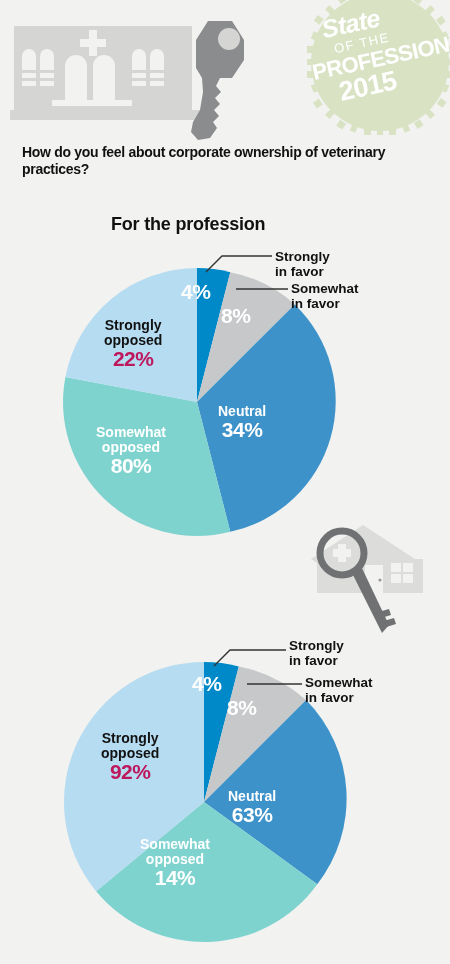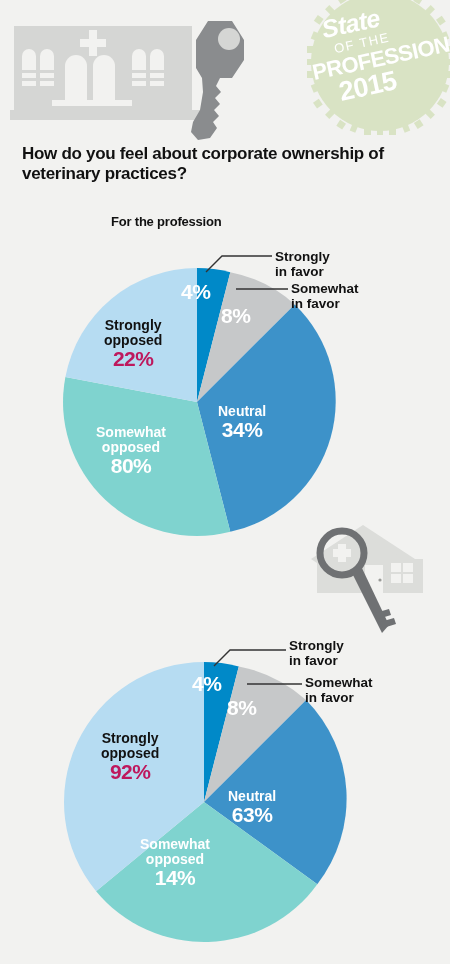--- a/index.html
+++ b/index.html
@@ -73,31 +73,31 @@
     width: 260px;
     height: 125px;
   }
 
   
   .question {
     position: absolute;
     left: 22px;
     top: 144px;
     width: 400px;
-    font-size: 17px;
+    font-size: 14px;
     font-weight: bold;
     color: #111111;
     line-height: 1.18;
     letter-spacing: -0.3px;
   }
 
   
   .chart-title {
     position: absolute;
-    font-size: 13px;
+    font-size: 18px;
     font-weight: bold;
     color: #111111;
     letter-spacing: -0.2px;
     white-space: nowrap;
   }
   #title-profession { left: 111px; top: 214px; }
   #title-personal   { left: 121px; top: 604px; }
 
   .pie-wrap { position: absolute; }
   #pie-profession { left: 0px;  top: 250px; width: 450px; height: 300px; }

